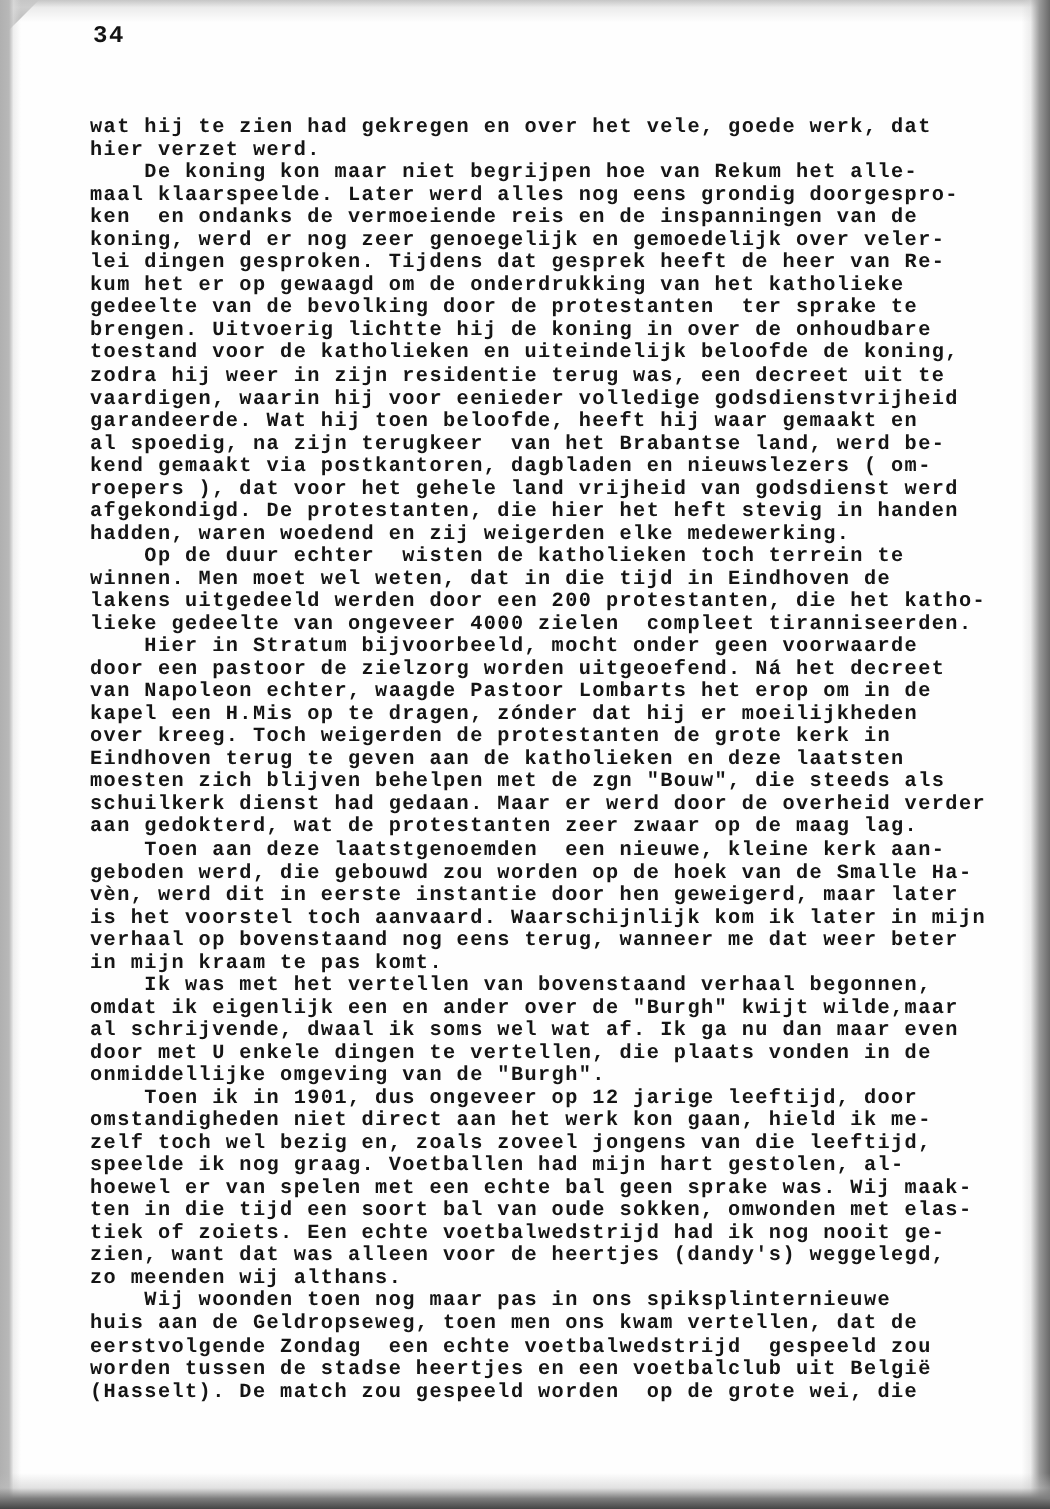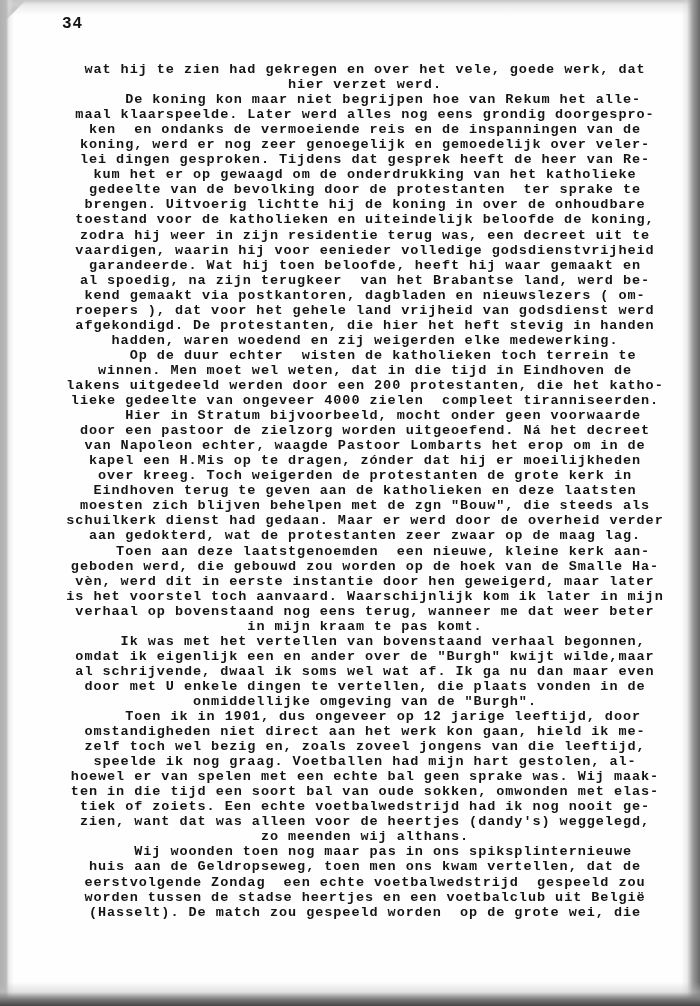--- a/index.html
+++ b/index.html
@@ -7,35 +7,34 @@
     padding: 0;
     background: #ffffff;
   }
   .page {
     position: relative;
     width: 700px;
     height: 1006px;
     background: #fefefe;
     overflow: hidden;
     font-family: "Liberation Mono", "DejaVu Sans Mono", monospace;
-    text-align: center;
   }
   .page-number {
     position: absolute;
     left: 62px;
     top: 15px;
     font-size: 16px;
     font-weight: 700;
     color: #141414;
     letter-spacing: 1px;
   }
   .text-block {
     position: absolute;
     left: 60px;
-    top: 62px;
+    top: 78px;
     width: 610px;
     color: #151515;
     font-size: 13.5px;
     font-weight: 700;
     line-height: 15.05px;
     letter-spacing: 0.95px;
     white-space: pre;
   }
   .text-line {
     height: 15.05px;

